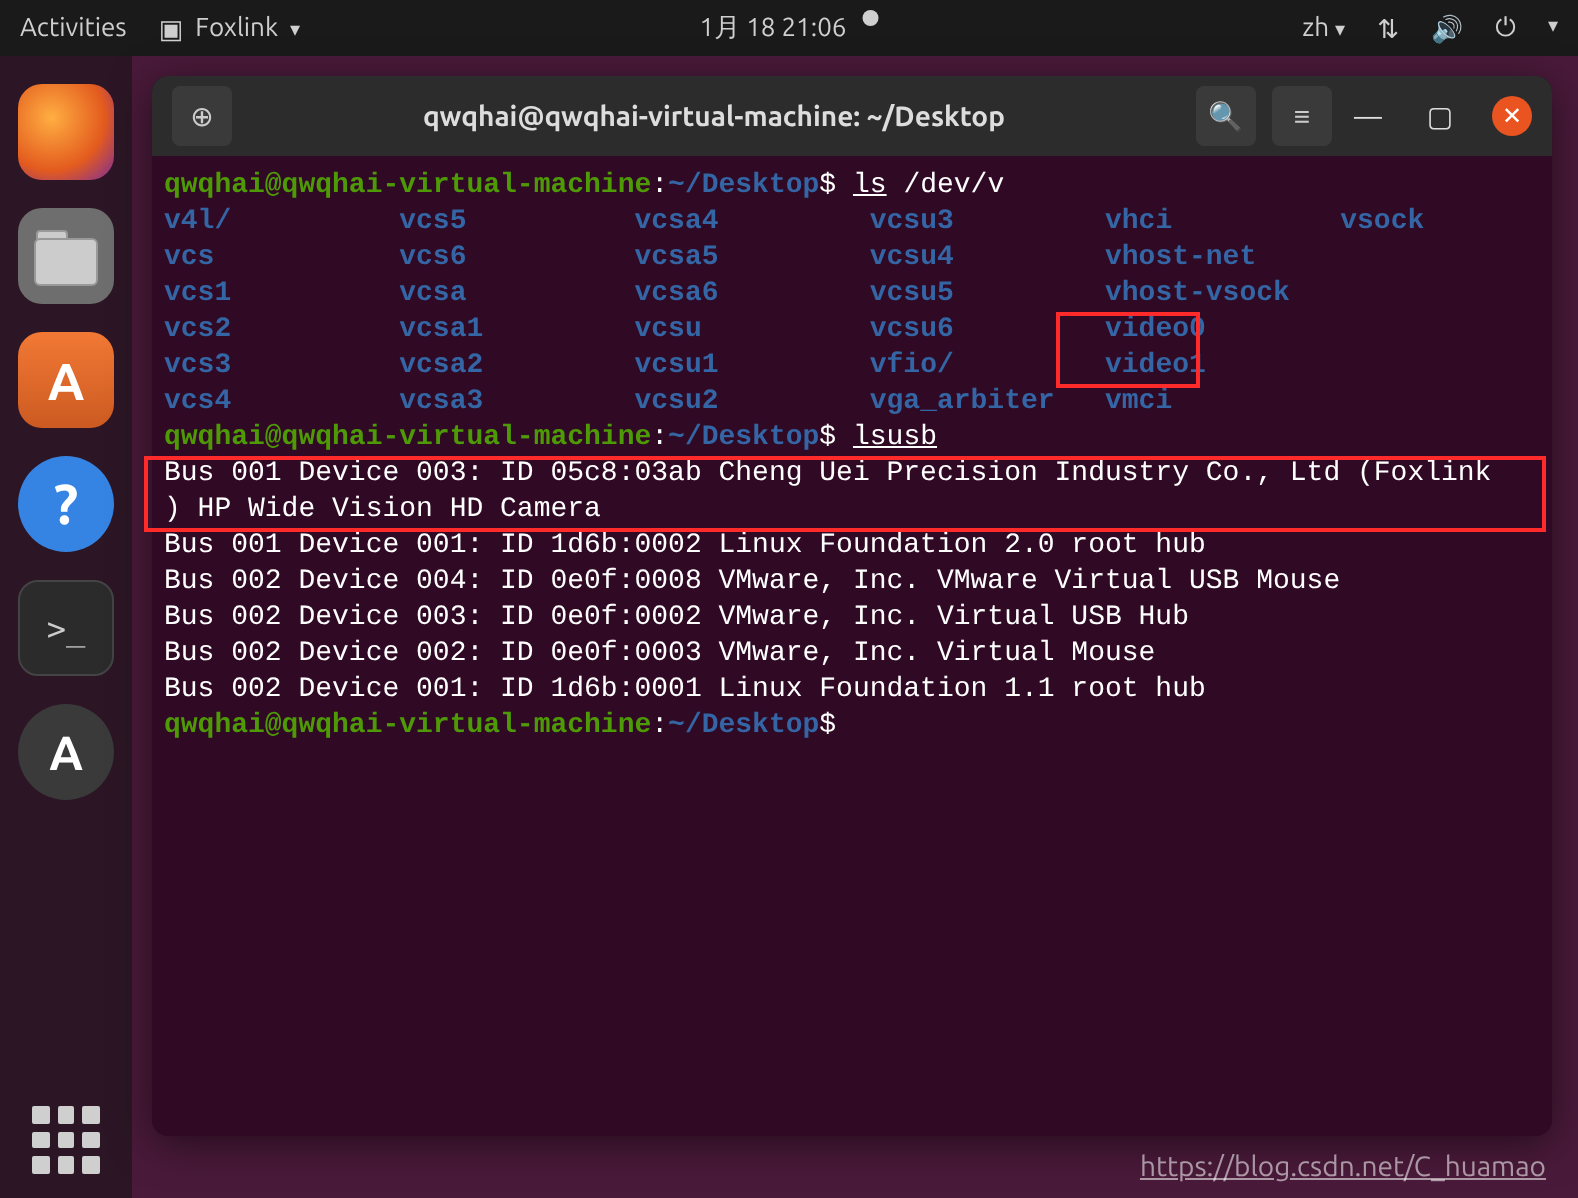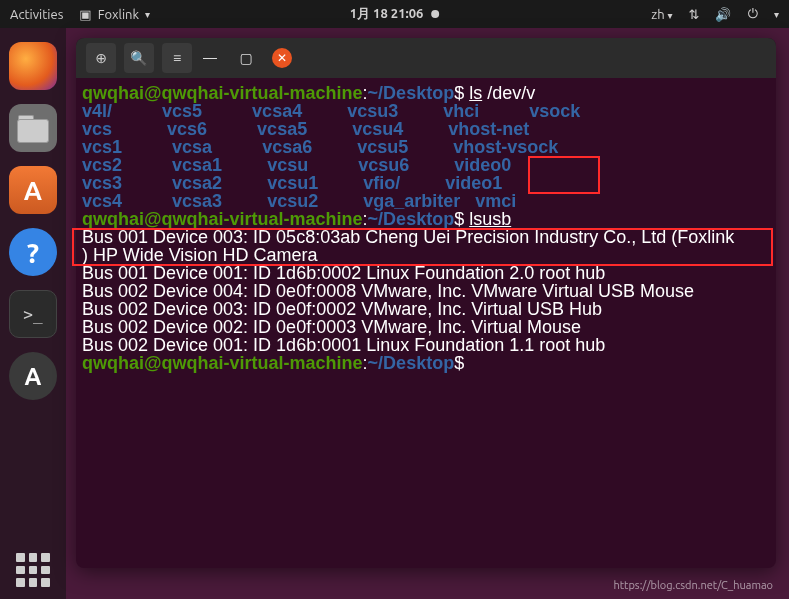--- a/index.html
+++ b/index.html
@@ -13,25 +13,25 @@
 }
 .topbar {
   height: 28px;
   background: #1a1a1a;
   display: flex; align-items: center;
   color: #d0cfcf;
   font-size: 13px;
   padding: 0 10px;
   position: relative;
 }
-.topbar .left, .topbar .right { display: flex; align-items: center; gap: 16px; }
+.topbar .left, .topbar .right { display: flex; gap: 16px; }
 .topbar .center {
   position: absolute;
   left: 50%; transform: translateX(-50%);
-  display: flex; align-items: center; gap: 8px; font-weight: bold;
+  display: flex; align-items: flex-start; gap: 8px;
 }
 .dot { width: 8px; height: 8px; border-radius: 50%; background: #d0cfcf; display: inline-block; }
 .topbar .icon { font-size: 13px; }
 .topbar .term-app { display: flex; align-items: center; gap: 6px; }
 .tri-down { font-size: 10px; }
 .dock {
   position: absolute; left: 0; top: 28px; bottom: 0; width: 66px;
   background: rgba(20,20,20,0.55);
   display: flex; flex-direction: column; align-items: center;
   padding-top: 14px; gap: 14px;
@@ -85,40 +85,40 @@
   width: 30px; height: 30px; border-radius: 4px;
   background: #3a3a3a;
   display: flex; align-items: center; justify-content: center;
   color: #ccc;
 }
 .tb-title { flex: 1; text-align: center; font-weight: bold; }
 .tb-btns-right { display: flex; gap: 16px; align-items: center; }
 .win-close { width: 20px; height: 20px; border-radius: 50%; background: #e95420; display:flex; align-items:center; justify-content:center; font-size:12px; color:#fff;}
 .win-btn { width: 20px; height: 20px; display:flex; align-items:center; justify-content:center; font-size:14px; }
 .term {
-  font-family: Liberation Sans, sans-serif;
-  font-size: 18px;
+  font-family: Liberation Mono, monospace;
+  font-size: 14px;
   line-height: 18px;
   color: #ffffff;
   padding: 6px 6px;
   white-space: pre;
   position: relative;
 }
 .green { color: #4e9a06; font-weight: bold; }
 .blue  { color: #3465a4; font-weight: bold; }
 .white { color: #ffffff; }
 .bold  { font-weight: bold; }
 .hlbox {
   position: absolute;
   border: 2px solid #ff2a2a;
   pointer-events: none;
 }
 .watermark {
   position: absolute; right: 16px; bottom: 8px;
-  color: rgba(255,255,255,0.55); font-size: 11px;
+  color: rgba(255,255,255,0.55); font-size: 14px; text-decoration: underline;
 }
 </style>
 </head>
 <body>
 
 <div class="topbar">
   <div class="left">
     <span>Activities</span>
     <span class="term-app">
       <span class="icon">▣</span>
@@ -168,20 +168,21 @@
       <div></div>
       <div></div>
   </div>
 </div>
 
 <div class="window">
   <div class="titlebar">
     <div class="tb-btn">
       <span>⊕</span>
     </div>
+    <div class="tb-title">qwqhai@qwqhai-virtual-machine: ~/Desktop</div>
     <div class="tb-btn">
       <span>🔍</span>
     </div>
     <div class="tb-btn">
       <span>≡</span>
     </div>
     <div class="tb-btns-right">
       <span class="win-btn">—</span>
       <span class="win-btn">▢</span>
       <span class="win-close">✕</span>

